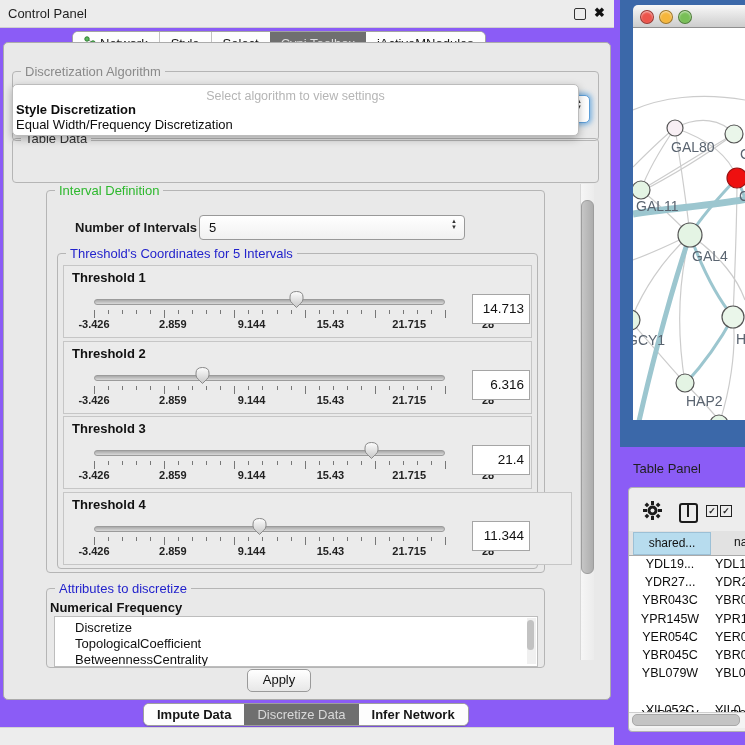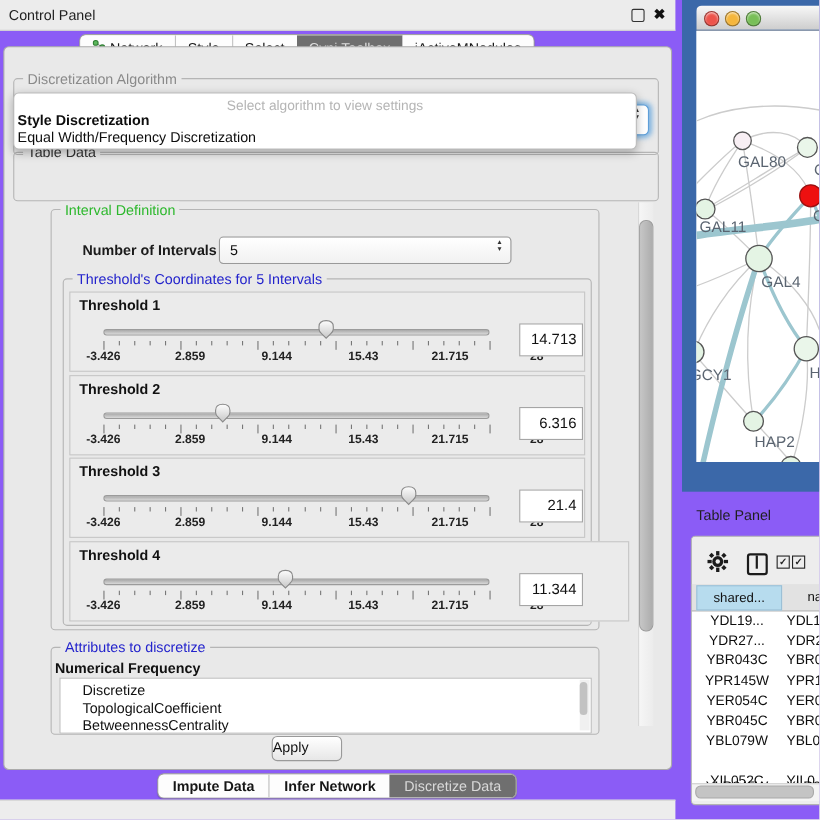--- a/index.html
+++ b/index.html
@@ -64,21 +64,21 @@
   .th-value{position:absolute;left:408px;top:28px;width:51px;height:28px;background:#fff;border:1px solid #a5a5a5;
             font-size:13.5px;text-align:right;padding-right:5px;line-height:28px;color:#111;}
 
   #attr-sub{left:50px;top:600px;font-size:13px;font-weight:bold;color:#111;}
   #listbox{left:54px;top:616px;width:482px;height:49px;background:#fff;border:1px solid #bdbdbd;overflow:hidden;}
   .li{position:absolute;left:20px;font-size:13px;color:#111;white-space:nowrap;}
   #list-sb{position:absolute;right:1px;top:1px;width:9px;height:46px;background:#f0f0f0;}
   #list-th{position:absolute;right:2px;top:2px;width:7px;height:30px;background:#c2c2c2;border-radius:4px;}
 
   #apply{left:247px;top:669px;width:62px;height:21px;border:1px solid #9a9a9a;border-radius:5px;
-         background:linear-gradient(#ffffff,#e7e7e7);font-size:13px;text-align:left;line-height:20px;color:#111;}
+         background:linear-gradient(#ffffff,#e7e7e7);font-size:13px;text-align:center;line-height:20px;color:#111;}
 
   #bottabs{left:143px;top:703px;height:21px;display:flex;border:1px solid #9e9e9e;border-radius:6px;
            overflow:hidden;background:#fdfdfd;box-shadow:0 1px 1px rgba(0,0,0,.15);}
   .btab{display:flex;align-items:center;padding:0 13px;font-size:13px;font-weight:bold;color:#161616;background:#fdfdfd;}
   .btab+.btab{border-left:1px solid #bdbdbd;}
   .btab.sel{background:#6f6f6f;color:#d9d9d9;font-weight:normal;border-left:none;}
   .btab.sel+.btab{border-left:none;}
   #botband{left:0;top:727px;width:614px;height:18px;background:#ededed;border-top:1px solid #d4d4d4;}
 
   
@@ -367,22 +367,22 @@
       </div>
   <div class="li" style="top: 3px;">Discretize</div>
       <div class="li" style="top: 19px;">TopologicalCoefficient</div>
       <div class="li" style="top: 35px;">BetweennessCentrality</div>
     </div>
 
   <div id="apply" class="abs">Apply</div>
 
   <div id="bottabs" class="abs">
       <div class="btab">Impute Data</div>
+      <div class="btab sel">Discretize Data</div>
       <div class="btab">Infer Network</div>
-      <div class="btab sel">Discretize Data</div>
     </div>
   <div id="botband" class="abs"></div>
 
   <div id="popup" class="abs">
     <div id="popup-ph">Select algorithm to view settings</div>
   <div class="popup-item" style="top: 17px; font-weight: bold;">Style Discretization</div>
       <div class="popup-item" style="top: 32px;">Equal Width/Frequency Discretization</div>
     </div>
 
   <div id="netwin" class="abs" style="background: rgb(59, 104, 169);"></div>

